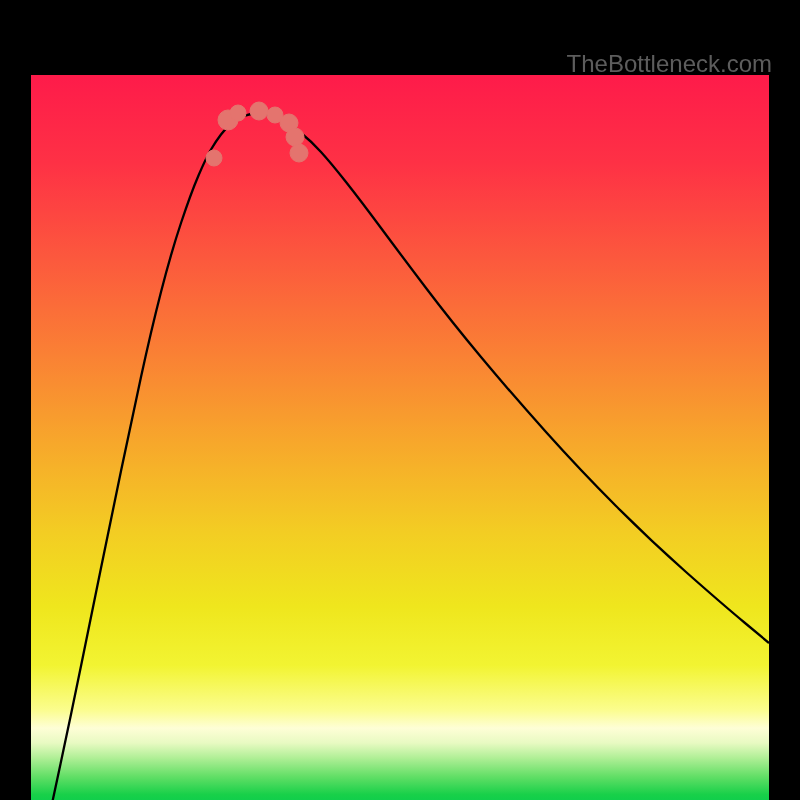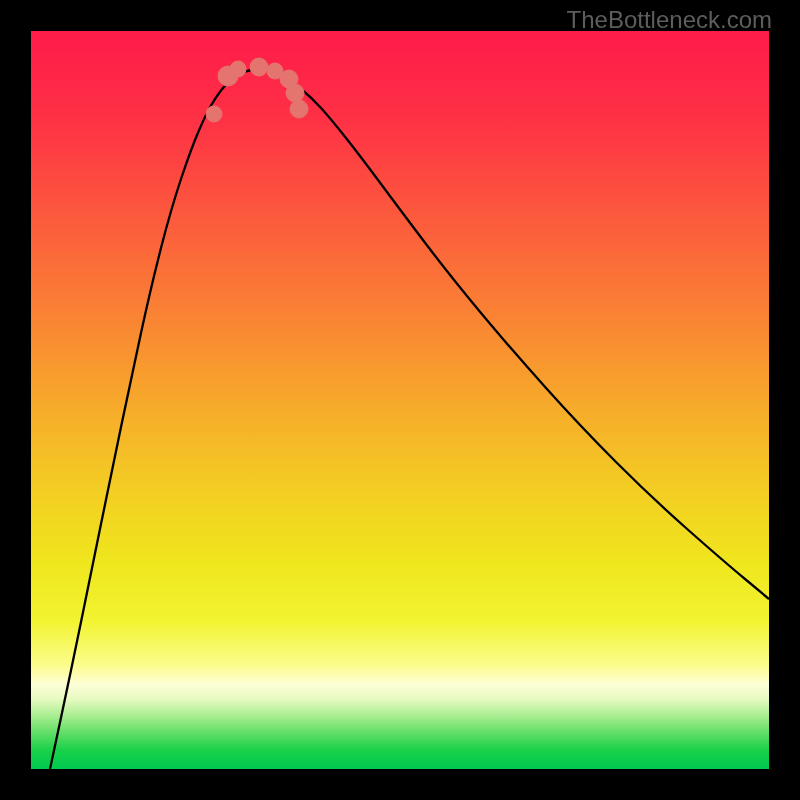--- a/index.html
+++ b/index.html
@@ -8,20 +8,21 @@
     width: 800px;
     height: 800px;
     background: #000;
     overflow: hidden;
     font-family: Arial, Helvetica, sans-serif;
   }
   .frame {
     position: absolute;
     inset: 0;
     background: #000;
+    margin-top: 44px;
   }
   .plot-area {
     position: absolute;
     left: 31px;
     top: 31px;
     width: 738px;
     height: 738px;
     overflow: hidden;
   }
   .gradient-bg {

